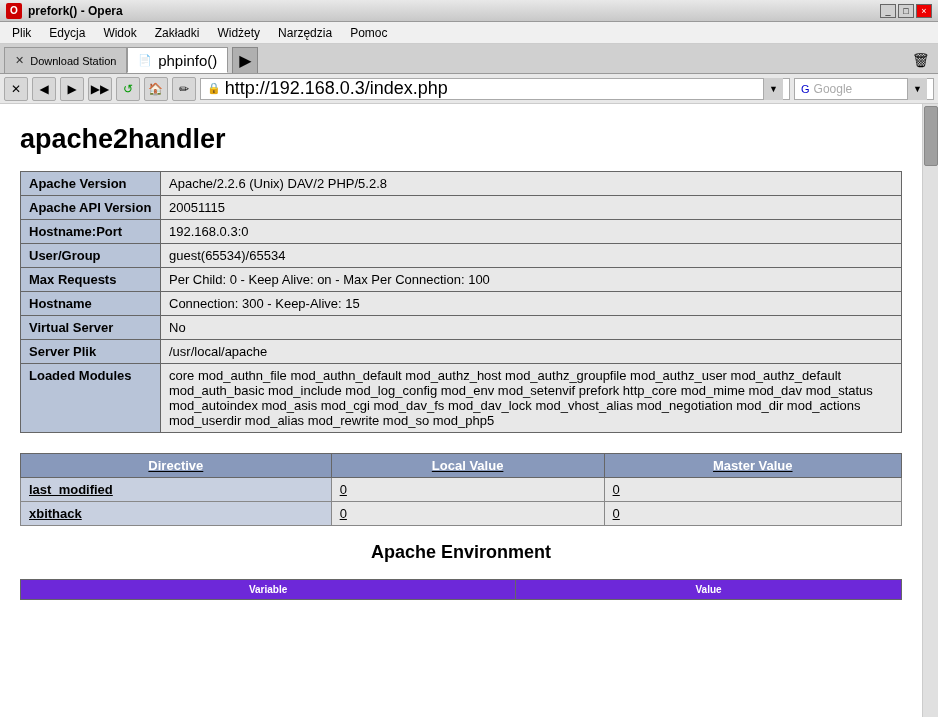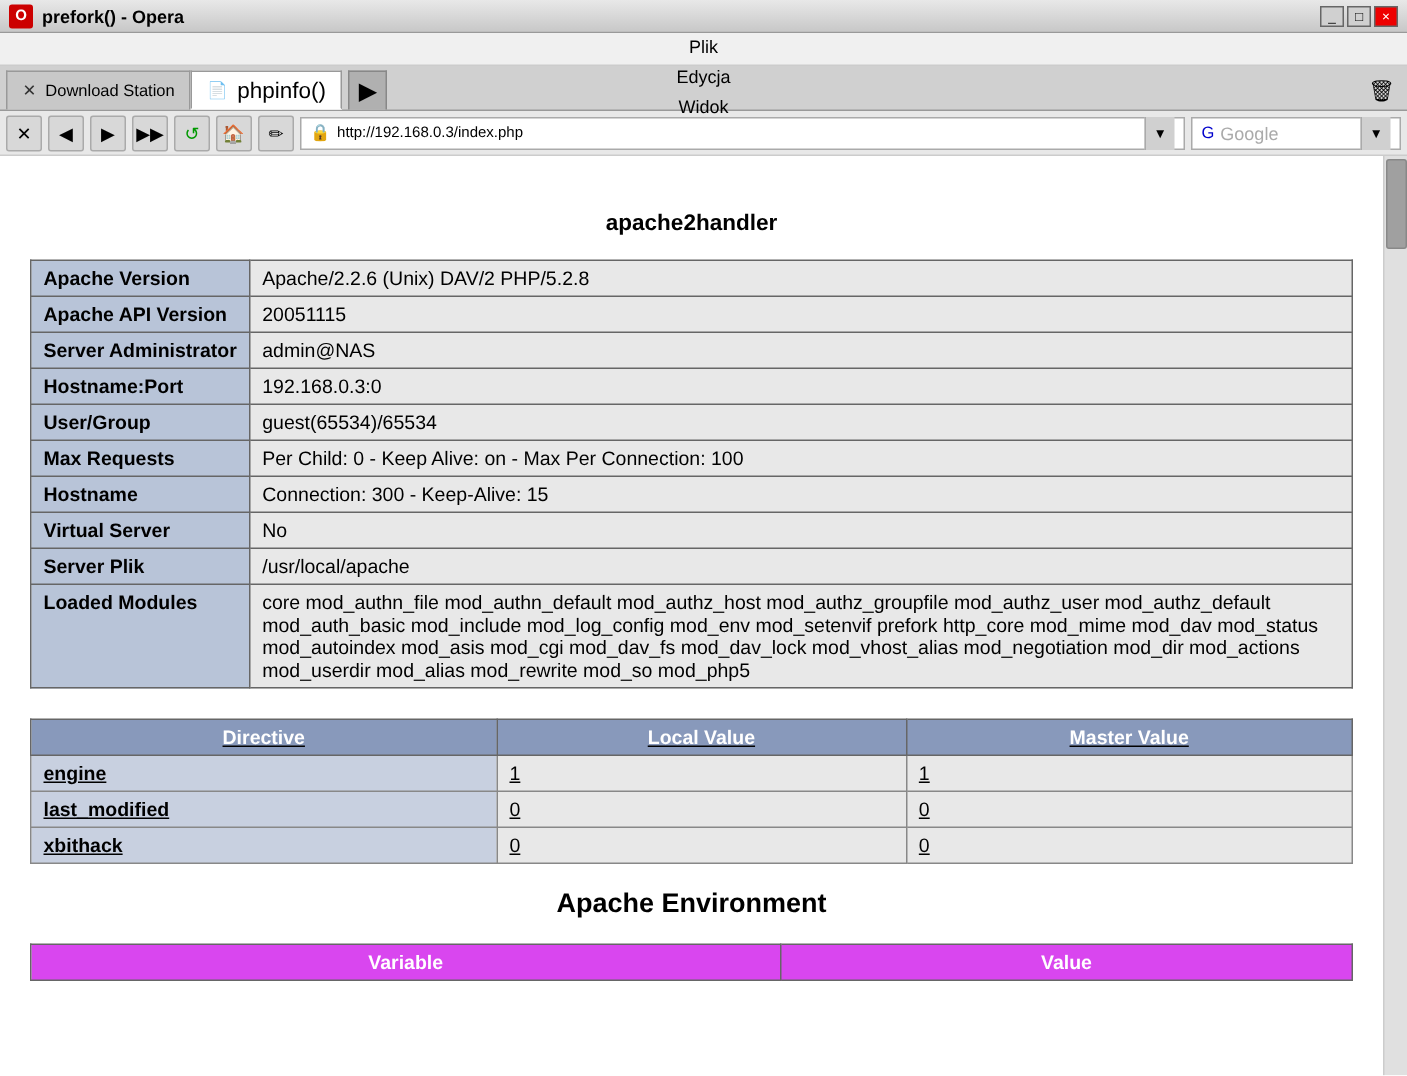--- a/index.html
+++ b/index.html
@@ -43,21 +43,20 @@
 
     
     .menu-bar {
       background: #f0f0f0;
       height: 22px;
       display: flex;
       align-items: center;
       padding: 0 4px;
       border-bottom: 1px solid #ccc;
       gap: 2px;
-      flex-direction: column;
     }
     .menu-item {
       padding: 2px 8px;
       font-size: 12px;
       cursor: pointer;
     }
 
     
     .tab-bar {
       background: #d0d0d0;
@@ -129,21 +128,21 @@
       height: 22px;
       border: 1px solid #aaa;
       padding: 0 6px;
       font-size: 12px;
       display: flex;
       align-items: center;
       background: #fff;
       gap: 4px;
     }
     .address-icon { color: #666; font-size: 11px; }
-    .address-text { flex: 1; font-size: 10px; }
+    .address-text { flex: 1; font-size: 18px; }
     .address-dropdown {
       width: 20px;
       height: 22px;
       background: #d0d0d0;
       border-left: 1px solid #aaa;
       display: flex; align-items: center; justify-content: center;
       cursor: pointer;
       font-size: 9px;
     }
     .search-box {
@@ -179,24 +178,24 @@
       background: #fff;
     }
     .scrollbar {
       width: 16px;
       background: #e0e0e0;
       border-left: 1px solid #ccc;
     }
 
     
     .page-title {
-      text-align: center;
-      font-size: 15px;
+      text-align: left;
+      font-size: 27px;
       font-weight: bold;
-      margin: 26px 0 16px 0;
+      margin: 10px 0 16px 0;
       color: #000;
     }
 
     .info-table {
       width: 100%;
       border-collapse: collapse;
       margin-bottom: 20px;
       border-radius: 31px;
     }
     .info-table td {
@@ -245,25 +244,25 @@
       font-size: 18px;
       font-weight: bold;
       margin: 10px 0 16px 0;
     }
 
     .env-table {
       width: 100%;
       border-collapse: collapse;
     }
     .env-table th {
-      background: #d946ef;
+      background: #6d28d9;
       color: #fff;
       border: 1px solid #666;
       padding: 4px 8px;
-      font-size: 13px;
+      font-size: 10px;
       text-align: center;
     }
   </style>
 </head>
 <body>
 
 <div class="title-bar">
   <div class="title-bar-left">
     <div class="title-bar-icon">O</div>
     <span>prefork() - Opera</span>
@@ -334,24 +333,20 @@
       <tbody id="info-table-body">
       <tr>
             <td>Apache Version</td>
             <td>Apache/2.2.6 (Unix) DAV/2 PHP/5.2.8</td>
           </tr>
           <tr>
             <td>Apache API Version</td>
             <td>20051115</td>
           </tr>
           <tr>
-            <td>Server Administrator</td>
-            <td>admin@NAS</td>
-          </tr>
-          <tr>
             <td>Hostname:Port</td>
             <td>192.168.0.3:0</td>
           </tr>
           <tr>
             <td>User/Group</td>
             <td>guest(65534)/65534</td>
           </tr>
           <tr>
             <td>Max Requests</td>
             <td>Per Child: 0 - Keep Alive: on - Max Per Connection: 100</td>
@@ -377,25 +372,20 @@
 
     <table class="directive-table">
       <thead>
         <tr>
           <th>Directive</th>
           <th>Local Value</th>
           <th>Master Value</th>
         </tr>
       </thead>
       <tbody id="directive-table-body">
-      <tr>
-            <td>engine</td>
-            <td>1</td>
-            <td>1</td>
-          </tr>
           <tr>
             <td>last_modified</td>
             <td>0</td>
             <td>0</td>
           </tr>
           <tr>
             <td>xbithack</td>
             <td>0</td>
             <td>0</td>
           </tr>

